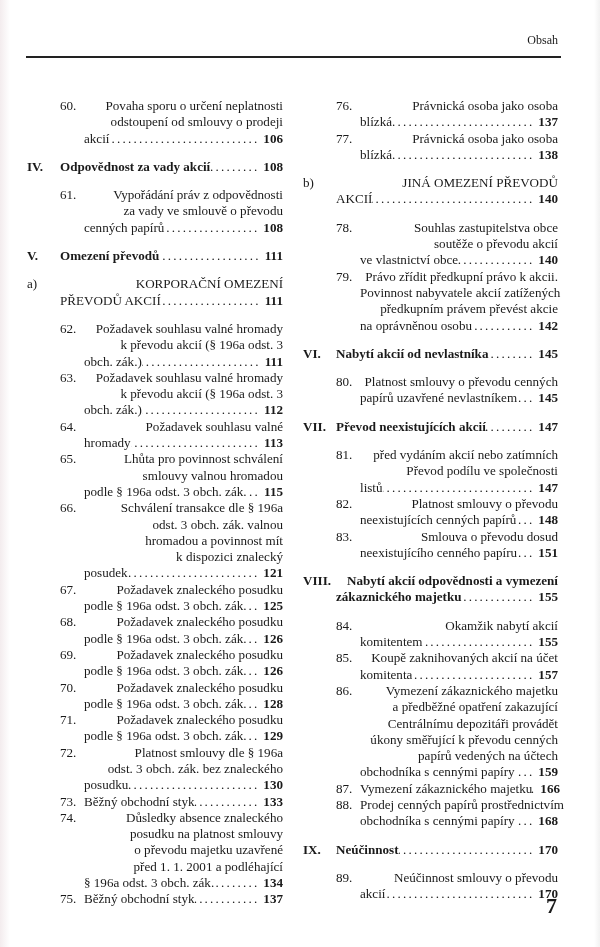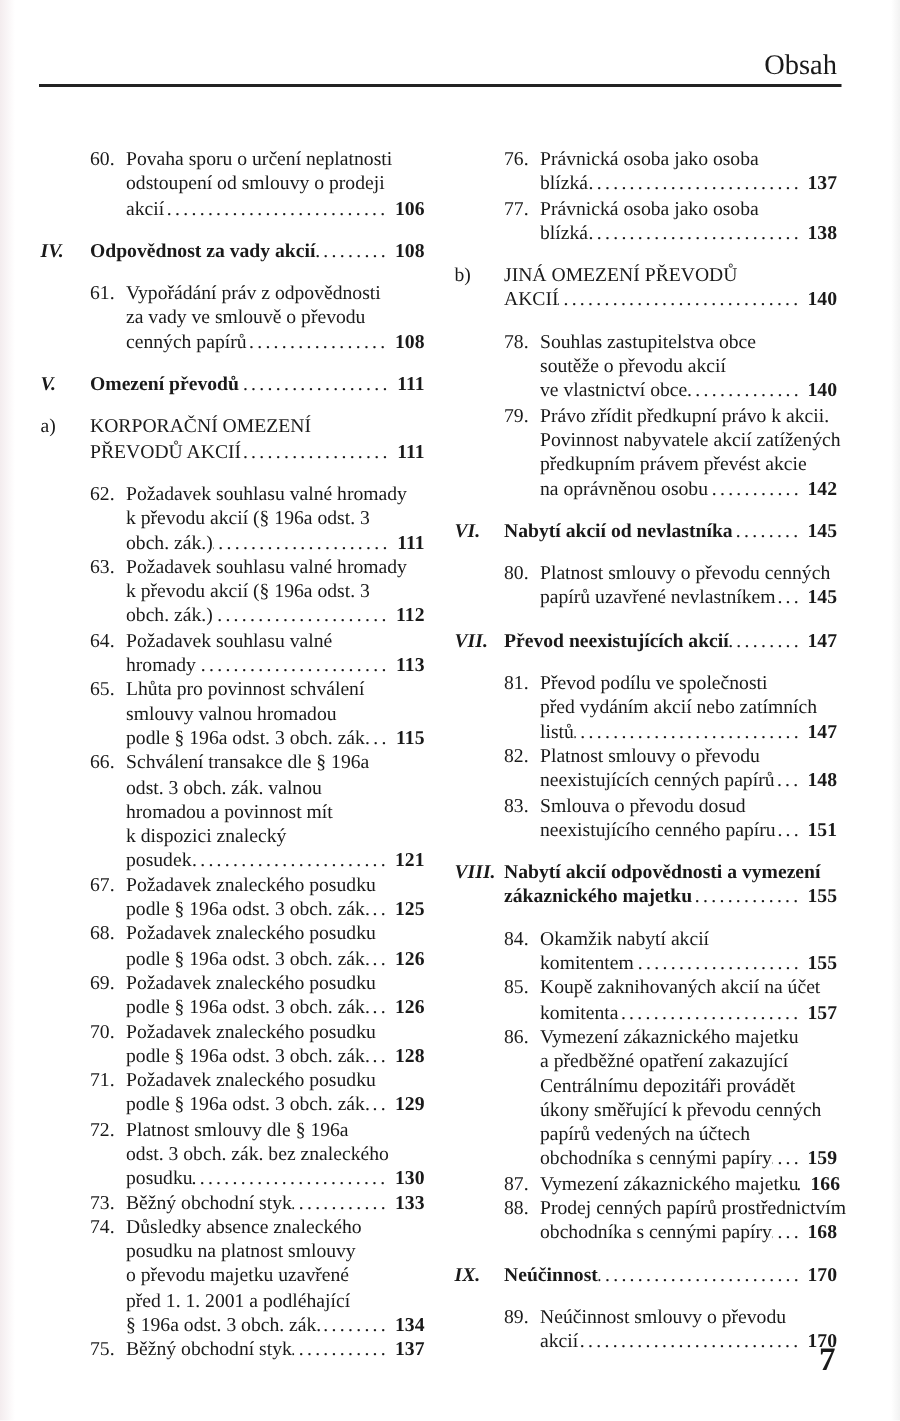--- a/index.html
+++ b/index.html
@@ -12,45 +12,45 @@
   .page-shadow-left {
     position: absolute; left: 0; top: 0; width: 10px; height: 947px;
     background: linear-gradient(to right, #f3ecee, #ffffff);
   }
   .page-shadow-right {
     position: absolute; right: 0; top: 0; width: 6px; height: 947px;
     background: linear-gradient(to left, #f2f2f2, #ffffff);
   }
   .running-head {
     position: absolute; right: 42px; top: 33px;
-    font-size: 19px;
+    font-size: 12px;
   }
   .head-rule {
     position: absolute; left: 26px; top: 56px; width: 535px; height: 1.5px;
     background: #222;
   }
   .col { position: absolute; top: 73px; font-size: 13.1px; line-height: 16.3px; margin-top: 25px; }
   .col.left { left: 27px; width: 256px; }
   .col.right { left: 303px; width: 255px; }
 
   .entry { position: relative; }
   .section { font-weight: bold; }
   .subsection { font-weight: normal; }
   .gap-before { margin-top: 12px; }
   .gap-after { margin-bottom: 12px; }
 
   .num { position: absolute; left: 0; top: 0; }
-  .section .num { left: 0; font-style: italic; }
+  .section .num { left: 0; }
   .item .num { left: 33px; }
 
   .text-wrap { display: block; }
   .section .text-wrap, .subsection .text-wrap { padding-left: 33px; }
   .item .text-wrap { padding-left: 57px; }
 
-  .line { display: block; white-space: nowrap; }
+  .line { display: block; white-space: nowrap; text-align: right; }
   .last-line { display: flex; align-items: center; white-space: nowrap; }
   .last-line .lt { flex: 0 0 auto; }
   .last-line .dots {
     flex: 1 1 auto; overflow: hidden; white-space: nowrap;
     letter-spacing: 2.2px; padding: 0 4px; font-weight: normal; text-align: right;
     direction: rtl;
   }
   .last-line .pg { flex: 0 0 auto; font-weight: bold; }
 
   .folio {
@@ -363,21 +363,21 @@
       <span class="last-line">
         <span class="lt">Převod neexistujících akcií</span>
         <span class="dots">........................................................................</span>
         <span class="pg">147</span>
       </span>
     </span>
   </div>
     <div class="entry item">
     <span class="num">81.</span>
     <span class="text-wrap">
-      <span class="lines-holder"><span class="line">Převod podílu ve společnosti</span><span class="line">před vydáním akcií nebo zatímních</span></span>
+      <span class="lines-holder"><span class="line">před vydáním akcií nebo zatímních</span><span class="line">Převod podílu ve společnosti</span></span>
       <span class="last-line">
         <span class="lt">listů</span>
         <span class="dots">........................................................................</span>
         <span class="pg">147</span>
       </span>
     </span>
   </div>
     <div class="entry item">
     <span class="num">82.</span>
     <span class="text-wrap">

